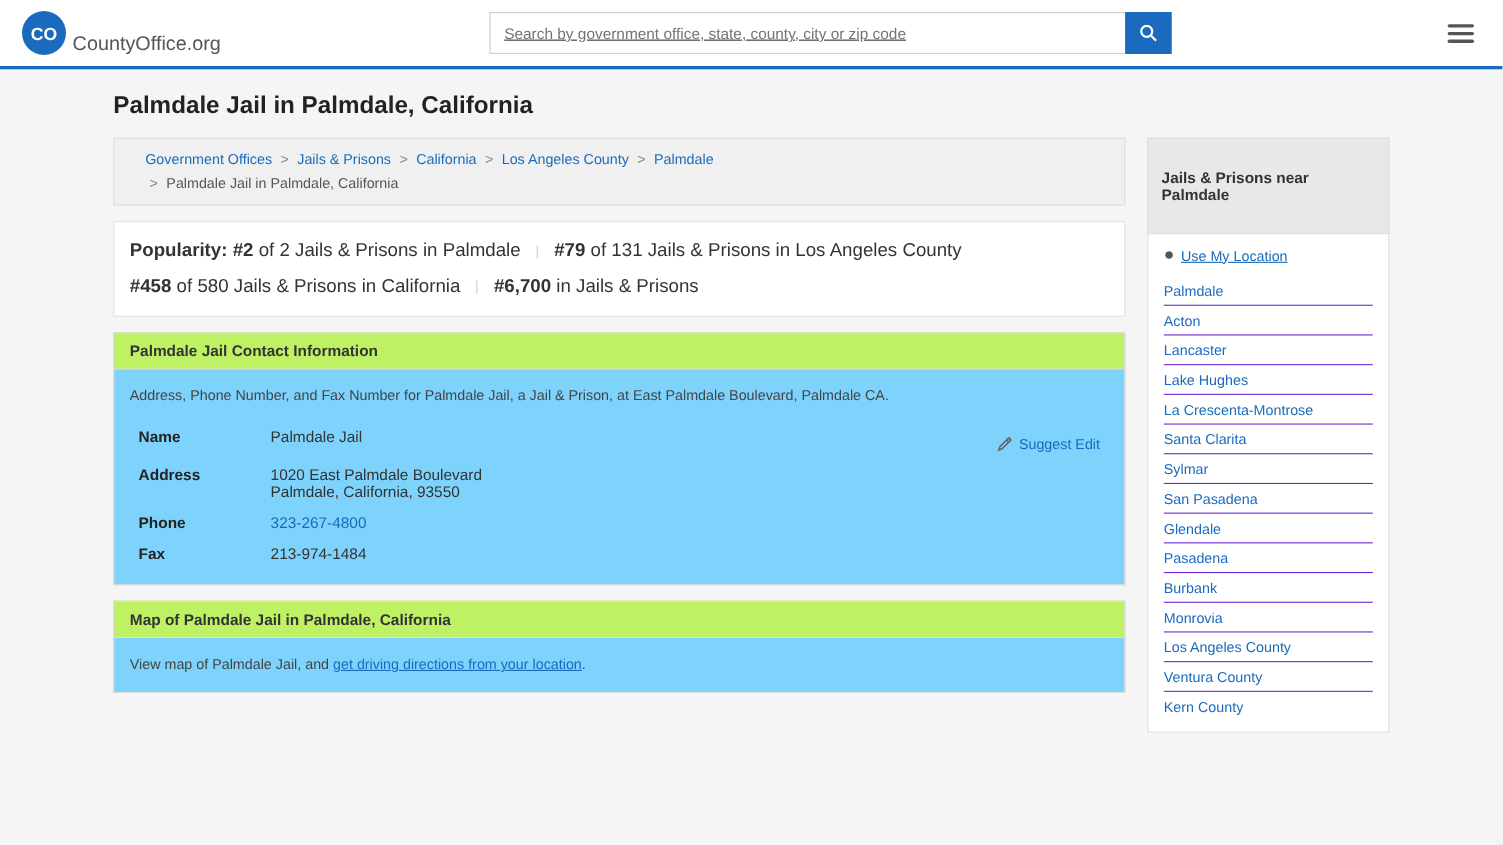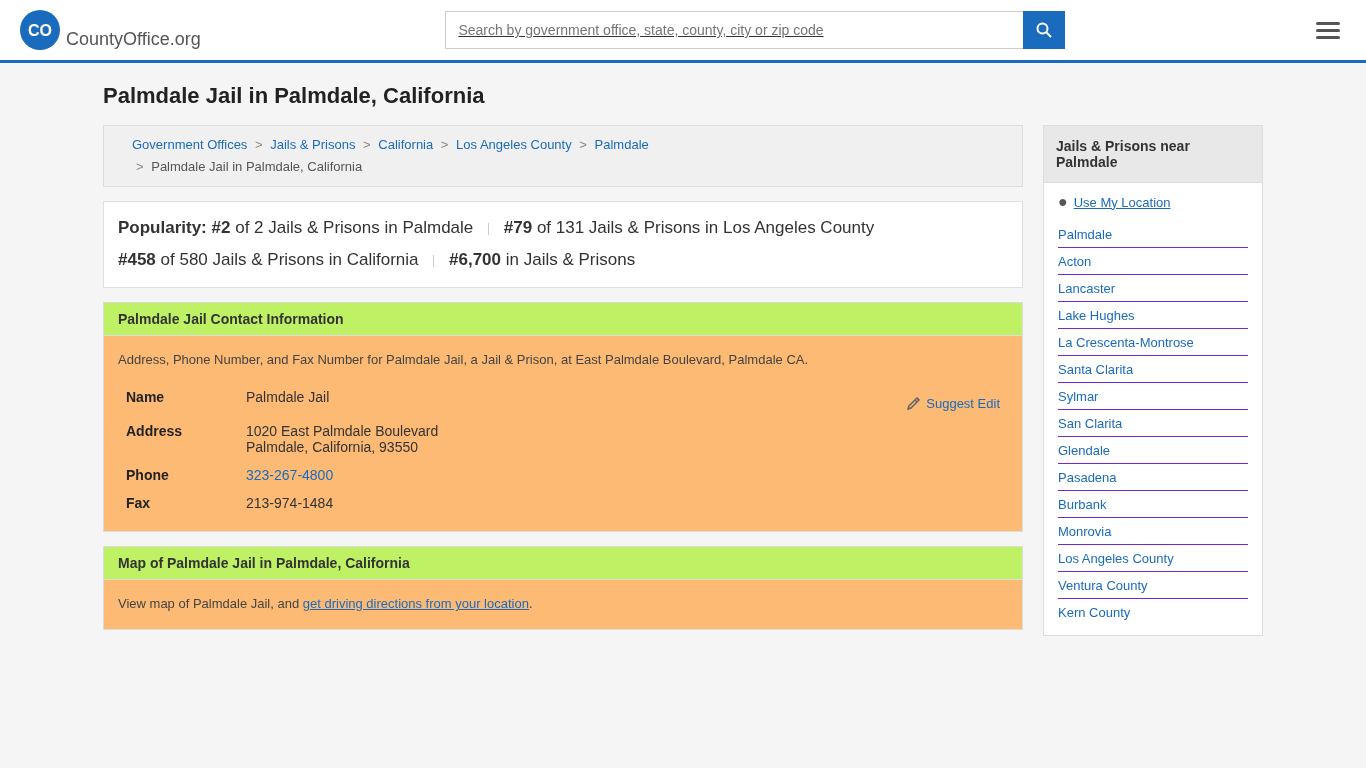--- a/index.html
+++ b/index.html
@@ -142,21 +142,21 @@
     
     .section-header {
       background: #bef264;
       border: 1px solid #ddd;
       padding: 8px 14px;
       font-weight: bold;
       font-size: 14px;
       margin-bottom: 0;
     }
     .section-body {
-      background: #fdba74;
+      background: #7dd3fc;
       border: 1px solid #ddd;
       border-top: none;
       padding: 14px;
       margin-bottom: 14px;
     }
 
     
     .contact-desc {
       margin-bottom: 14px;
       font-size: 13px;
@@ -203,21 +203,21 @@
     }
     .map-desc a {
       color: #1a6bbd;
       text-decoration: underline;
     }
 
     
     .sidebar-header {
       background: #e8e8e8;
       border: 1px solid #ddd;
-      padding: 12px 12px;
+      padding: 27px 12px;
       font-weight: bold;
       font-size: 14px;
       margin-bottom: 0;
     }
     .sidebar-body {
       background: #fff;
       border: 1px solid #ddd;
       border-top: none;
       padding: 10px 14px;
     }
@@ -384,21 +384,21 @@
           <a href="#">Use My Location</a>
         </div>
         <ul class="sidebar-links">
           <li><a href="#">Palmdale</a></li>
           <li><a href="#">Acton</a></li>
           <li><a href="#">Lancaster</a></li>
           <li><a href="#">Lake Hughes</a></li>
           <li><a href="#">La Crescenta-Montrose</a></li>
           <li><a href="#">Santa Clarita</a></li>
           <li><a href="#">Sylmar</a></li>
-          <li><a href="#">San Clarita</a></li>
+          <li><a href="#">San Pasadena</a></li>
           <li><a href="#">Glendale</a></li>
           <li><a href="#">Pasadena</a></li>
           <li><a href="#">Burbank</a></li>
           <li><a href="#">Monrovia</a></li>
           <li><a href="#">Los Angeles County</a></li>
           <li><a href="#">Ventura County</a></li>
           <li><a href="#">Kern County</a></li>
         </ul>
       </div>
     </div>

